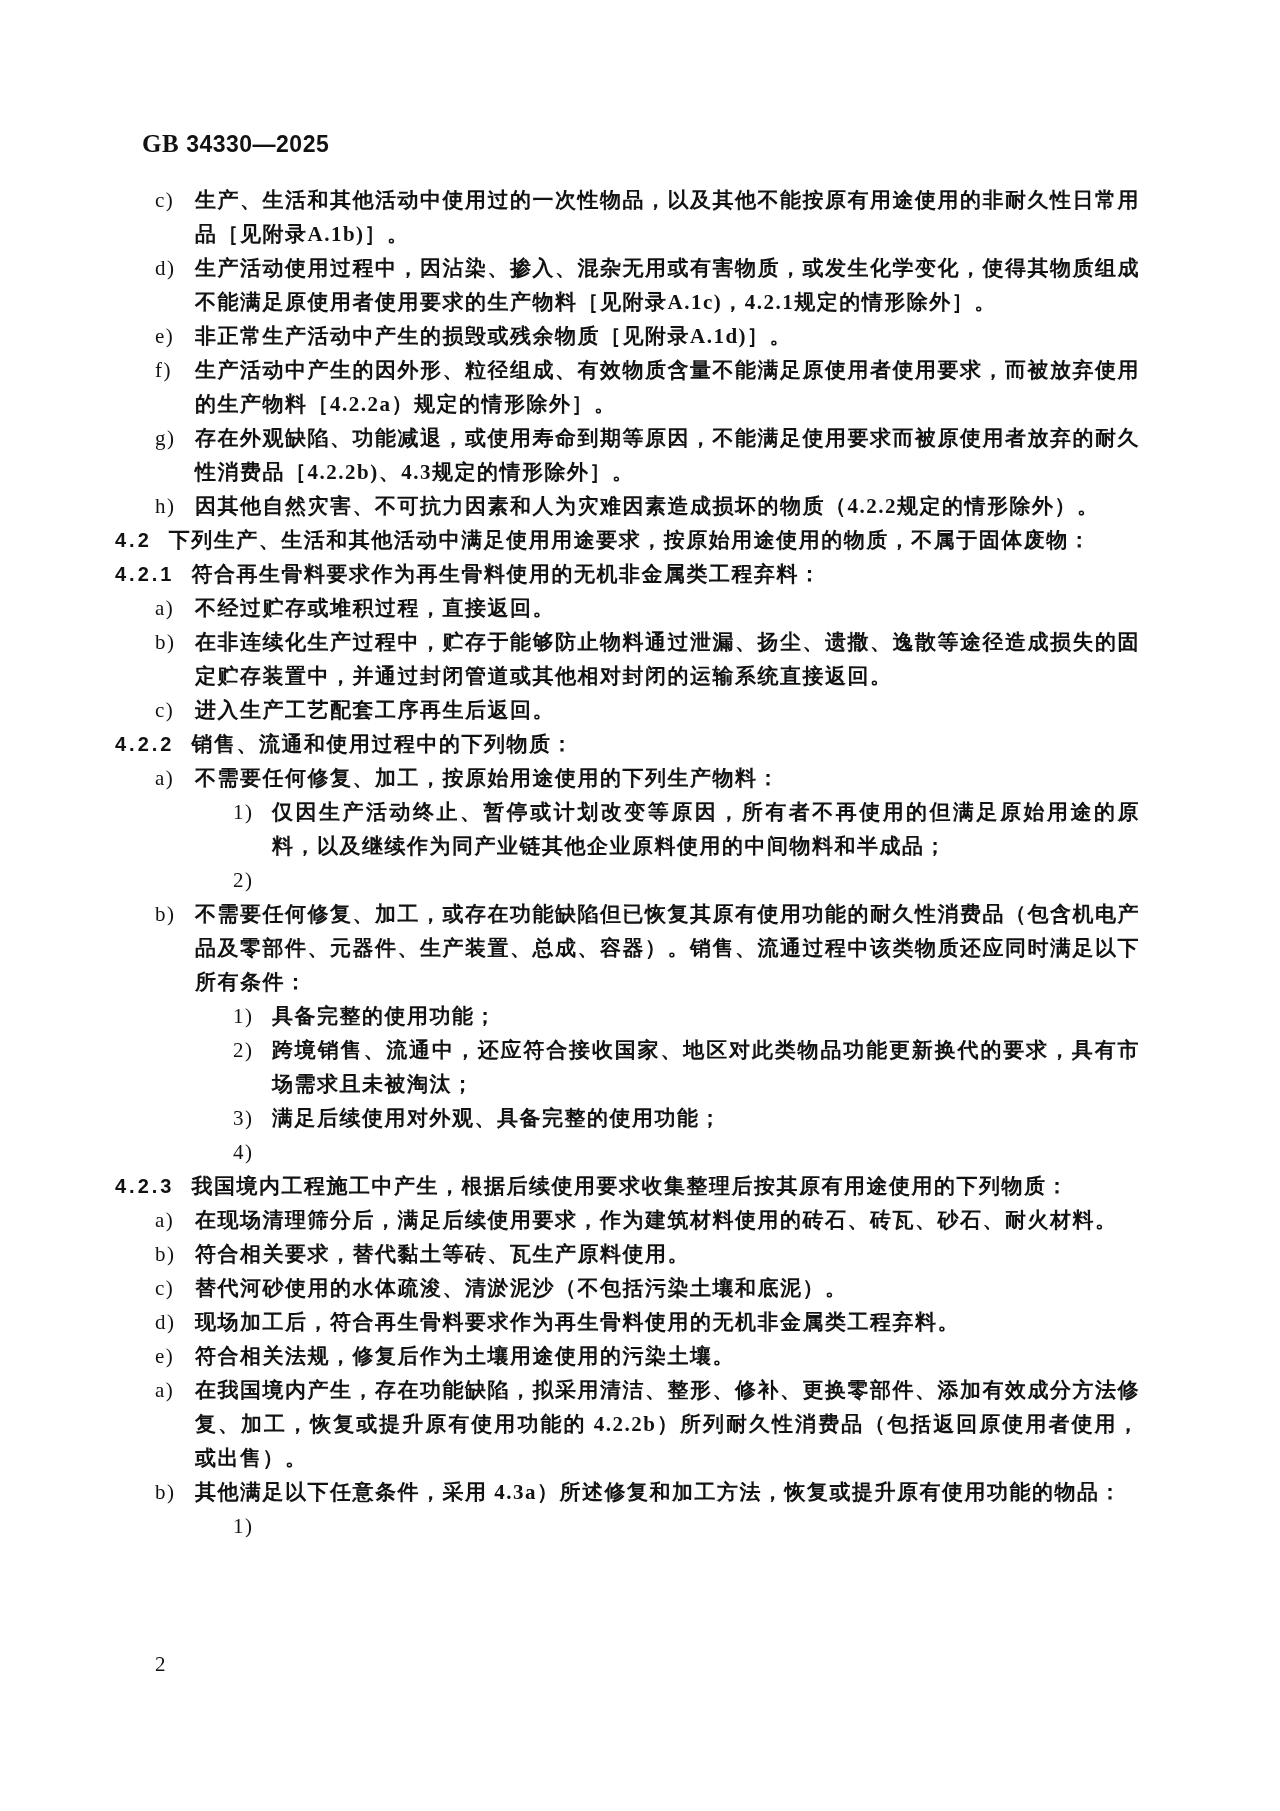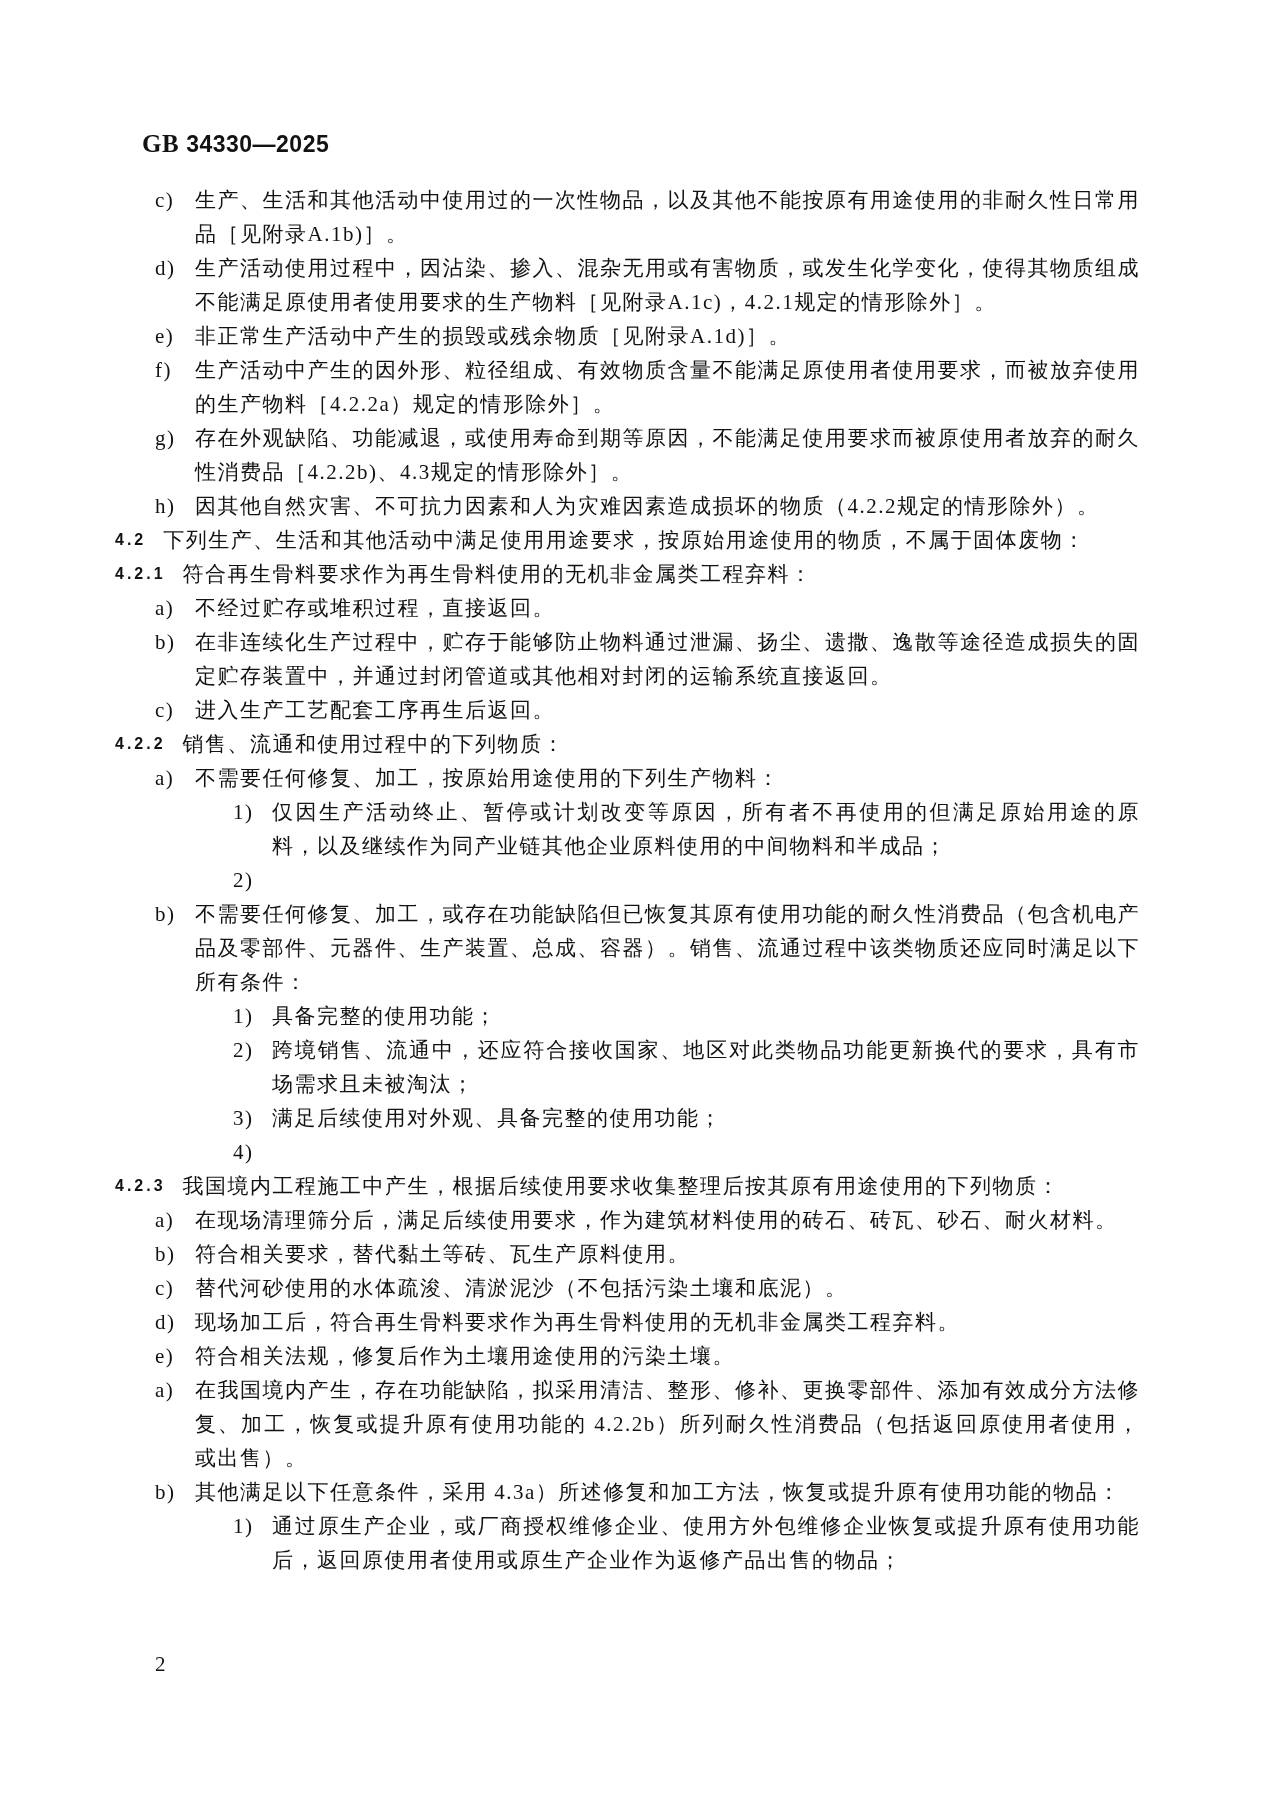--- a/index.html
+++ b/index.html
@@ -35,27 +35,27 @@
   .doc-body {
     position: absolute;
     left: 115px;
     top: 183px;
     width: 1025px;
     font-size: 21px;
     line-height: 34px;
     letter-spacing: 1.5px;
   }
   .row { display: flex; align-items: flex-start; }
-  .row .text { flex: 1 1 auto; text-align: justify; }
+  .row .text { flex: 1 1 auto; text-align: justify; font-weight: bold; }
   
   .row.clause .marker {
     flex: 0 0 auto;
     font-family: "Liberation Sans", "DejaVu Sans", sans-serif;
     font-weight: bold;
-    font-size: 16px;
+    font-size: 20px;
     letter-spacing: 3px;
     margin-right: 17px;
     white-space: nowrap;
   }
   
   .row.item-l1 { padding-left: 40px; }
   .row.item-l1 > .marker { flex: 0 0 40px; }
   
   .row.item-l2 { padding-left: 118px; }
   .row.item-l2 > .marker { flex: 0 0 39px; }
@@ -181,20 +181,19 @@
       <div class="row item-l1">
         <span class="marker">a)</span>
         <div class="text">在我国境内产生，存在功能缺陷，拟采用清洁、整形、修补、更换零部件、添加有效成分方法修复、加工，恢复或提升原有使用功能的 4.2.2b）所列耐久性消费品（包括返回原使用者使用，或出售）。</div>
       </div>
       <div class="row item-l1">
         <span class="marker">b)</span>
         <div class="text">其他满足以下任意条件，采用 4.3a）所述修复和加工方法，恢复或提升原有使用功能的物品：</div>
       </div>
       <div class="row item-l2">
         <span class="marker">1)</span>
-        <div class="text">通过原生产企业，或厂商授权维修企业、使用方外包维修企业恢复或提升原有使用功能后，返回原使用者使用或原生产企业作为返修产品出售的物品；</div>
       </div>
     </div>
 
   <div class="page-footer">
     <span>2</span>
   </div>
 </div>
 
 </body></html>

